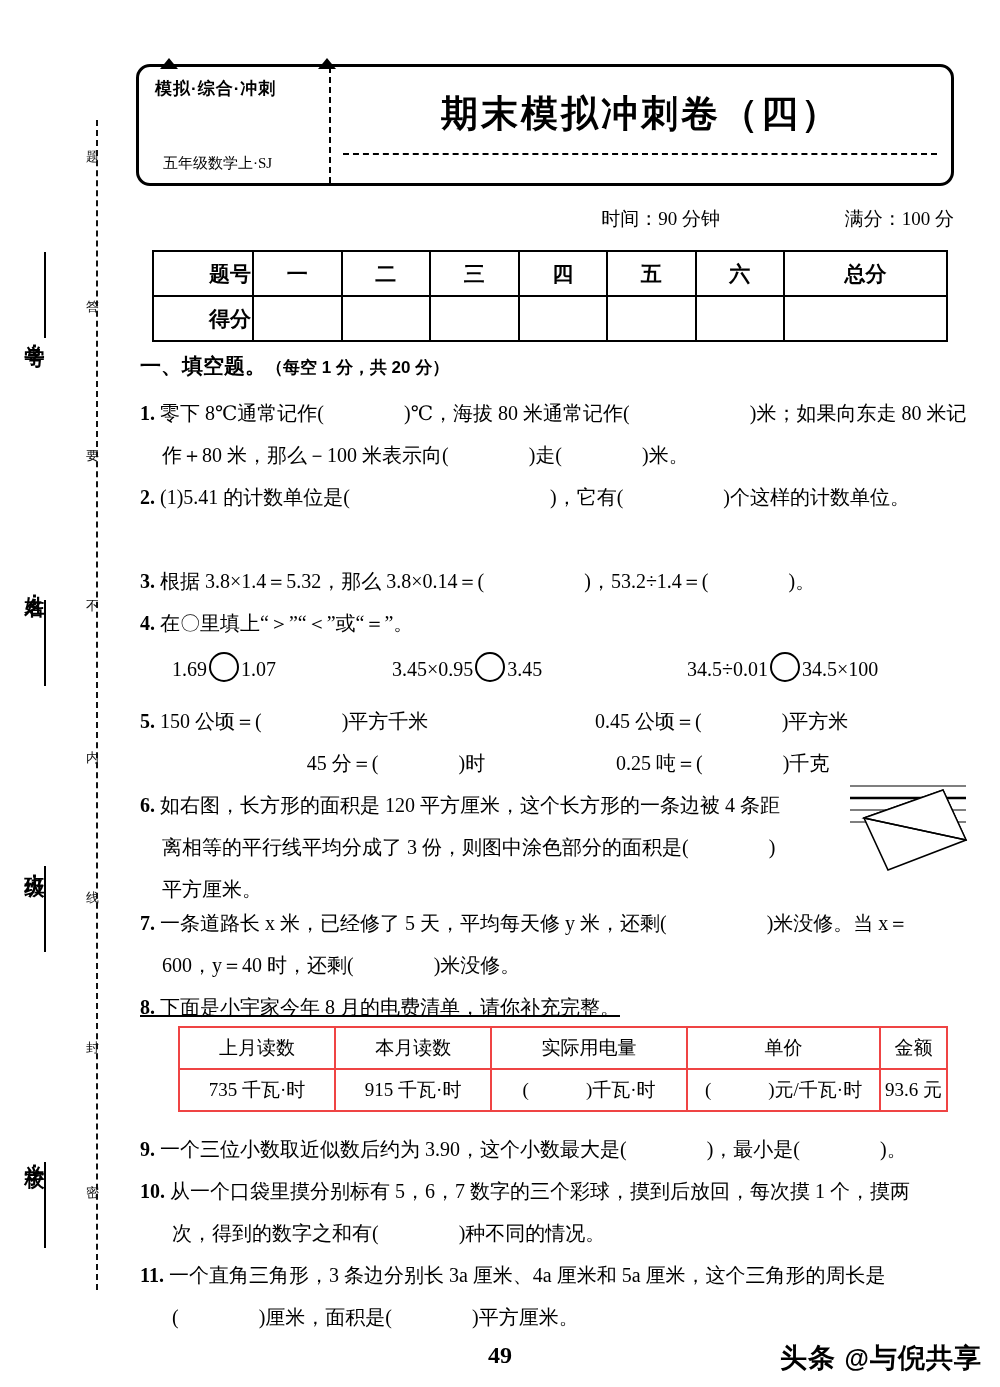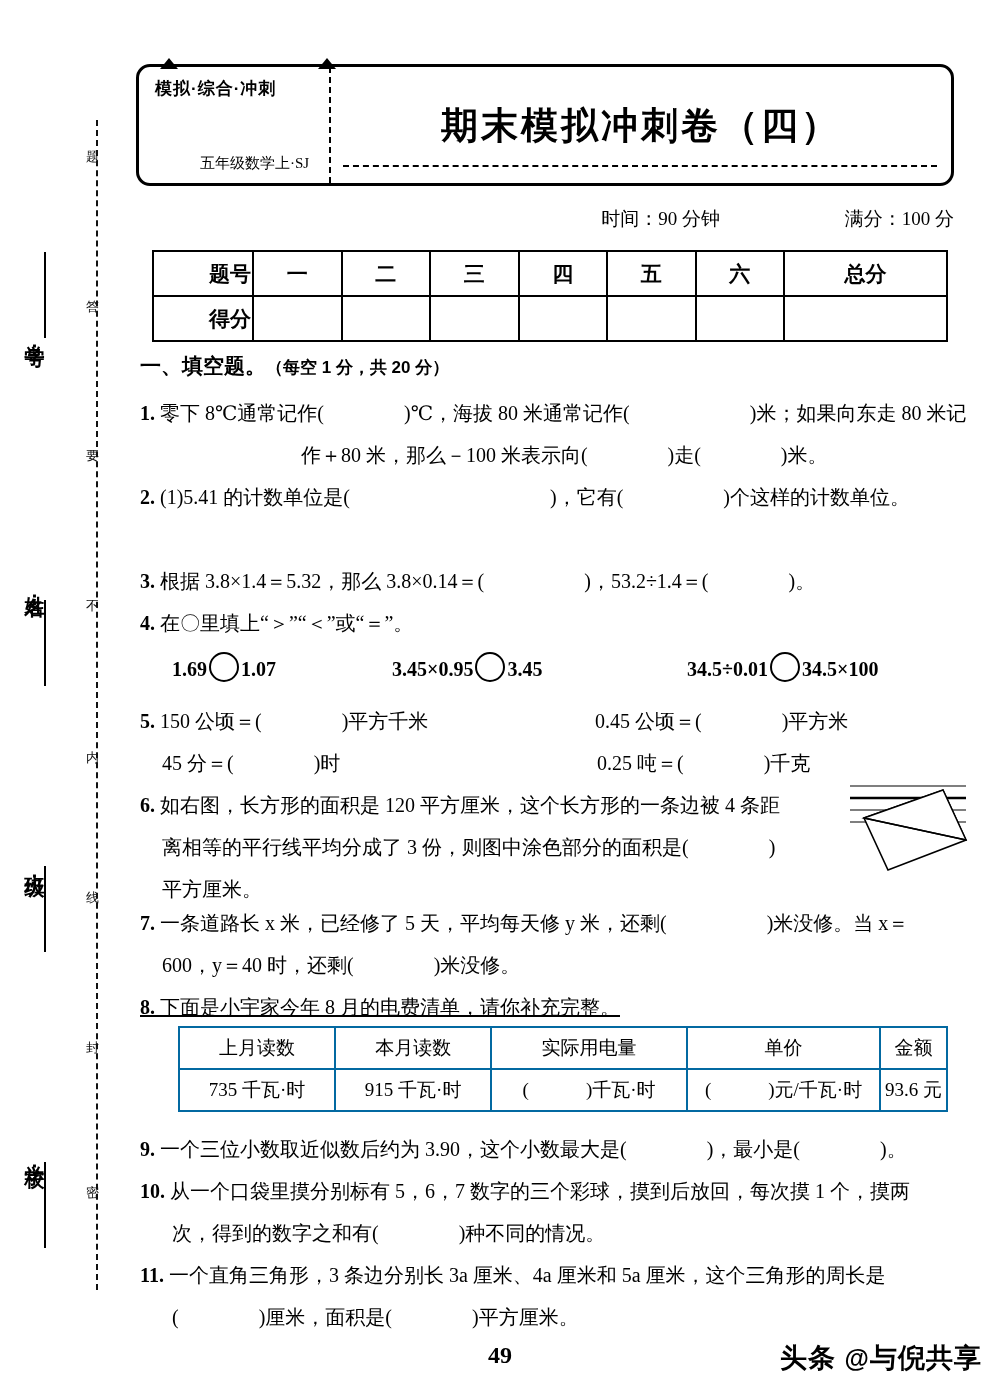--- a/index.html
+++ b/index.html
@@ -87,26 +87,25 @@
     letter-spacing: 1px;
     white-space: nowrap;
     font-family: "Liberation Sans", sans-serif;
   }
   #subject-text {
     position: absolute;
     left: 24px;
     bottom: 10px;
     font-size: 15px;
     white-space: nowrap;
-    margin-left: 37px;
   }
   #header-right {
     position: absolute;
     left: 192px;
-    top: 12px;
+    top: 0;
     right: 0;
     height: 100%;
   }
   #paper-title {
     position: absolute;
     left: 0;
     right: 0;
     top: 22px;
     text-align: center;
     font-size: 37px;
@@ -211,21 +210,21 @@
 
   
   #bill-table {
     position: absolute;
     left: 178px;
     top: 1026px;
     width: 770px;
     border-collapse: collapse;
   }
   #bill-table td {
-    border: 2px solid #0369a1;
+    border: 2px solid #ef4444;
     height: 40px;
     text-align: center;
     vertical-align: middle;
     font-size: 19px;
     white-space: nowrap;
     padding: 0 4px;
   }
 
   
   #page-number {
@@ -320,55 +319,55 @@
 </tbody>
   </table>
 
 <div id="section-one">
   <span>一、填空题。</span><span class="sec-score">（每空 1 分，共 20 分）</span>
 </div>
 
 <div class="q" style="left:140px; top:392px;">
   <span class="num">1.</span>
   <span>零下 8℃通常记作(　　　　)℃，海拔 80 米通常记作(　　　　　　)米；如果向东走 80 米记</span>
-  <span class="indent-line" style="padding-left:22px;text-align:center;">作＋80 米，那么－100 米表示向(　　　　)走(　　　　)米。</span>
+  <span class="indent-line" style="padding-left:22px;">作＋80 米，那么－100 米表示向(　　　　)走(　　　　)米。</span>
 </div>
 
 <div class="q" style="left:140px; top:476px;">
   <span class="num">2.</span>
   <span>(1)5.41 的计数单位是(　　　　　　　　　　)，它有(　　　　　)个这样的计数单位。</span>
 </div>
 
 <div class="q" style="left:140px; top:560px;">
   <span class="num">3.</span>
   <span>根据 3.8×1.4＝5.32，那么 3.8×0.14＝(　　　　　)，53.2÷1.4＝(　　　　)。</span>
 </div>
 
 <div class="q" style="left:140px; top:602px;">
   <span class="num">4.</span>
   <span>在〇里填上“＞”“＜”或“＝”。</span>
 </div>
 
-<div class="q" style="left:172px; top:648px;font-weight:bold;">
+<div class="q" style="left:172px; top:648px;">
   <span style="display:inline-block;width:215px;">
     <span>1.69</span><span class="op-circle"></span><span>1.07</span>
   </span>
   <span style="display:inline-block;width:290px;">
     <span>3.45×0.95</span><span class="op-circle"></span><span>3.45</span>
   </span>
   <span style="display:inline-block;">
     <span>34.5÷0.01</span><span class="op-circle"></span><span>34.5×100</span>
   </span>
 </div>
 
 <div class="q" style="left:140px; top:700px;">
   <span class="num">5.</span>
   <span style="display:inline-block;width:430px;">150 公顷＝(　　　　)平方千米</span>
   <span>0.45 公顷＝(　　　　)平方米</span>
-  <span class="indent-line" style="padding-left:22px;">
+  <span class="indent-line" style="padding-left:22px;text-align:center;">
     <span style="display:inline-block;width:430px;">45 分＝(　　　　)时</span>
     <span>0.25 吨＝(　　　　)千克</span>
   </span>
 </div>
 
 <div class="q" style="left:140px; top:784px;">
   <span class="num">6.</span>
   <span>如右图，长方形的面积是 120 平方厘米，这个长方形的一条边被 4 条距</span>
   <span class="indent-line" style="padding-left:22px;">离相等的平行线平均分成了 3 份，则图中涂色部分的面积是(　　　　)</span>
   <span class="indent-line" style="padding-left:22px;">平方厘米。</span>

